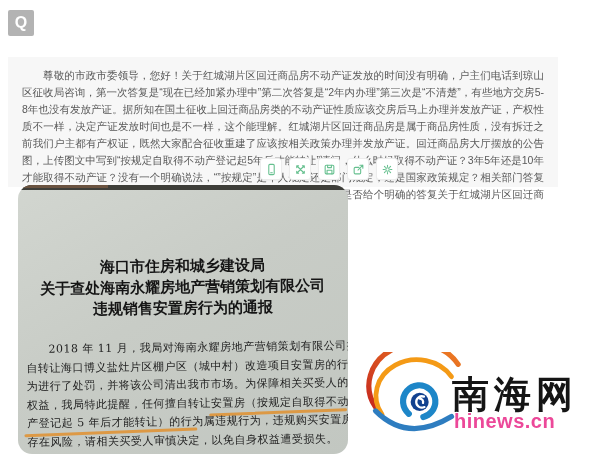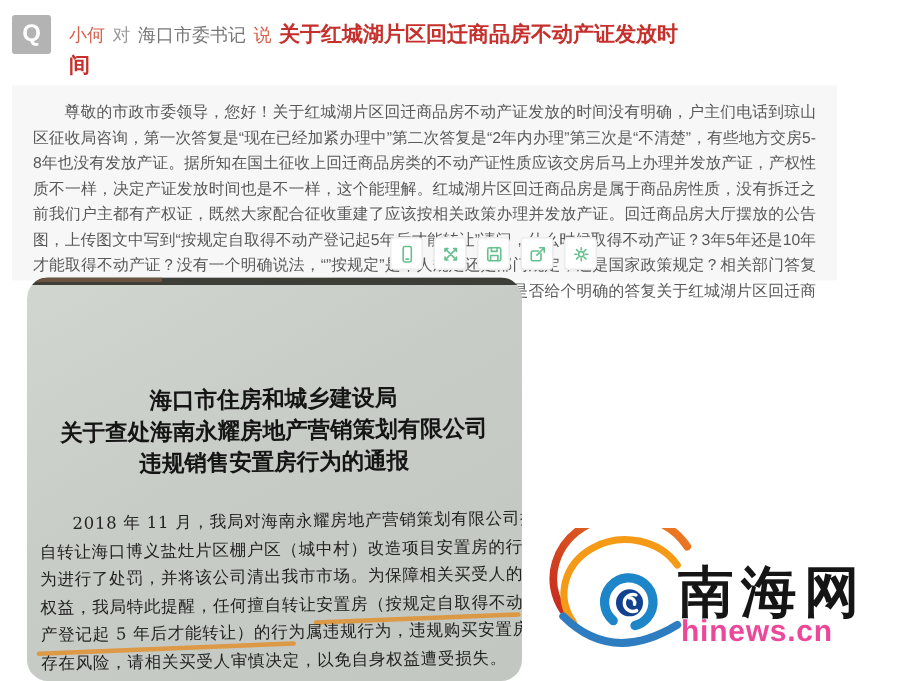--- a/index.html
+++ b/index.html
@@ -49,23 +49,20 @@
              letter-spacing:5px; white-space:nowrap;font-family:Liberation Mono, monospace; }
   .logo-en { position:absolute; left:88px; top:58px; font-size:20px; font-weight:bold; color:#ec4899;
              letter-spacing:0.5px; white-space:nowrap; }
 </style>
 </head>
 <body>
 
 <div class="page">
 
   <div class="q-badge">Q</div>
-  <div class="header-text">
-    <span class="author">小何</span><span class="prep">对</span><span class="recipient">海口市委书记</span><span class="verb">说</span><span class="q-title">关于红城湖片区回迁商品房不动产证发放时间</span>
-  </div>
 
   <div class="panel">
     <p class="q-body">尊敬的市政市委领导，您好！关于红城湖片区回迁商品房不动产证发放的时间没有明确，户主们电话到琼山区征收局咨询，第一次答复是“现在已经加紧办理中”第二次答复是“2年内办理”第三次是“不清楚”，有些地方交房5-8年也没有发放产证。据所知在国土征收上回迁商品房类的不动产证性质应该交房后马上办理并发放产证，产权性质不一样，决定产证发放时间也是不一样，这个能理解。红城湖片区回迁商品房是属于商品房性质，没有拆迁之前我们户主都有产权证，既然大家配合征收重建了应该按相关政策办理并发放产证。回迁商品房大厅摆放的公告图，上传图文中写到“按规定自取得不动产登记起5年后才能转让”请问，什么时候取得不动产证？3年5年还是10年才能取得不动产证？没有一个明确说法，“”按规定”是个人规定还是部门规定，还是国家政策规定？相关部门答复好像也不知道，有意拖延也不清楚，部门也无法答复产证发放时间。是否给个明确的答复关于红城湖片区回迁商品房不动产证发放时间呢，谢谢！谢谢！</p>
     <div class="img-toolbar">
       <span class="tool-btn">
         <svg viewBox="0 0 24 24">
             <rect x="7" y="2.5" width="10" height="19" rx="2"></rect>
             <line x1="10.5" y1="18" x2="13.5" y2="18"></line>
           </svg>
       </span>

